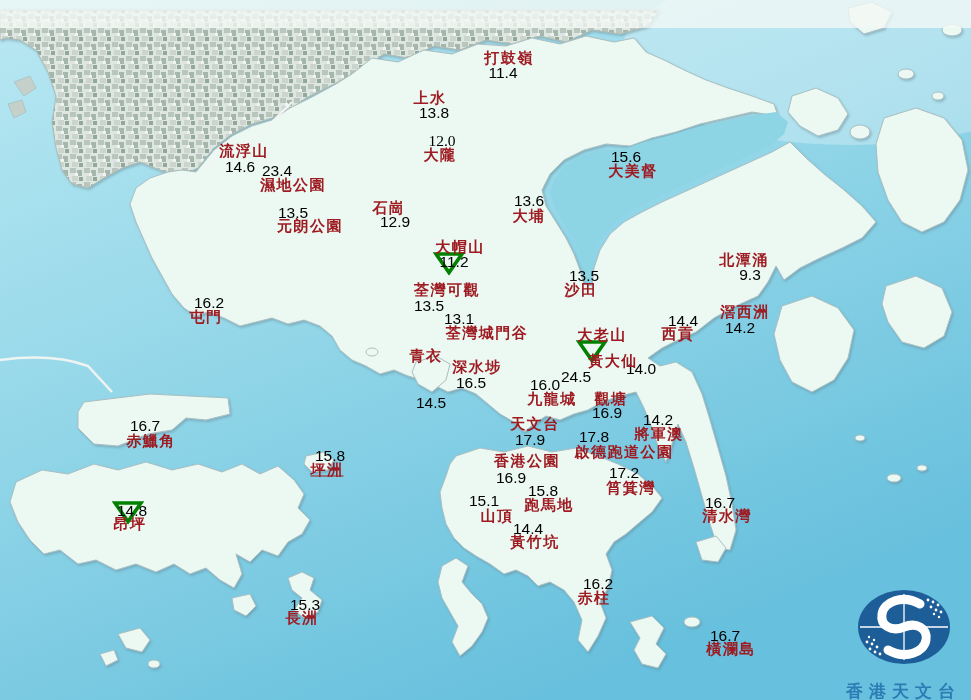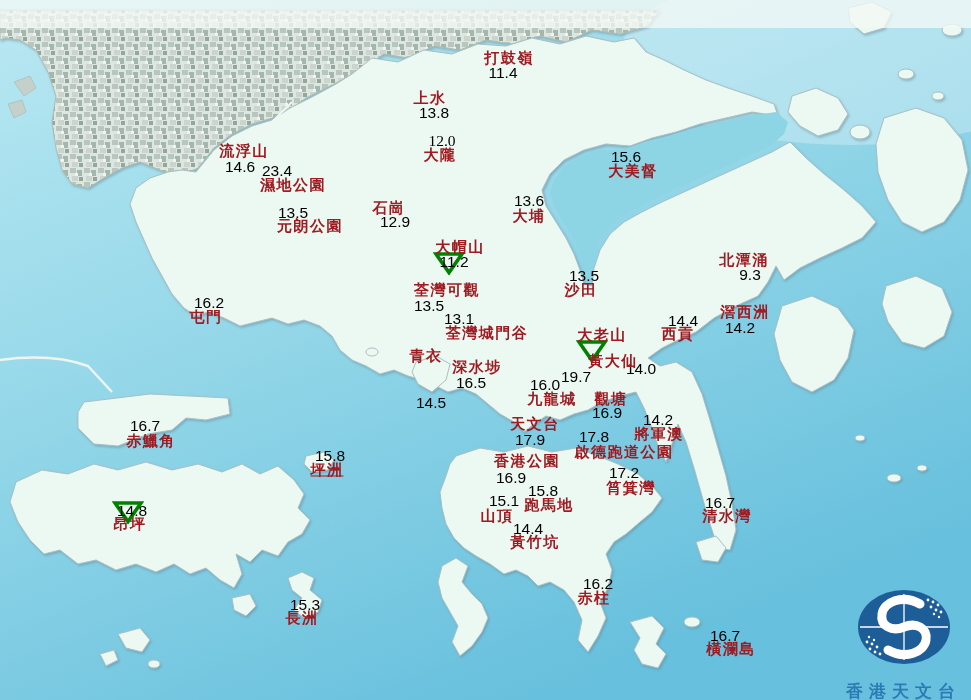--- a/index.html
+++ b/index.html
@@ -186,39 +186,39 @@
           <polygon points="3,3.5 29,3.5 16,22" fill="none" stroke="#008200" stroke-width="3.6"></polygon>
         </svg></div>
       <div class="val" style="left: 595px; top: 369px; margin-left: 46px;">14.0</div>
       <div class="name" style="left: 602px; top: 335px;">大老山</div>
       <div class="val" style="left: 209px; top: 303px;">16.2</div>
       <div class="name" style="left: 206px; top: 317px;">屯門</div>
       <div class="val" style="left: 431px; top: 371px; margin-top: 32px;">14.5</div>
       <div class="name" style="left: 426px; top: 356px;">青衣</div>
       <div class="val" style="left: 471px; top: 383px;">16.5</div>
       <div class="name" style="left: 477px; top: 367px;">深水埗</div>
-      <div class="val" style="left: 576px; top: 377px;">19.7</div>
+      <div class="val" style="left: 576px; top: 377px;">24.5</div>
       <div class="name" style="left: 585px; top: 361px; margin-left: 28px;">黃大仙</div>
       <div class="val" style="left: 545px; top: 385px;">16.0</div>
       <div class="name" style="left: 552px; top: 399px;">九龍城</div>
       <div class="val" style="left: 607px; top: 413px;">16.9</div>
       <div class="name" style="left: 611px; top: 399px;">觀塘</div>
       <div class="val" style="left: 530px; top: 440px;">17.9</div>
       <div class="name" style="left: 535px; top: 424px;">天文台</div>
       <div class="val" style="left: 658px; top: 420px;">14.2</div>
       <div class="name" style="left: 659px; top: 434px;">將軍澳</div>
       <div class="val" style="left: 594px; top: 437px;">17.8</div>
       <div class="name" style="left: 624px; top: 452px;">啟德跑道公園</div>
       <div class="val" style="left: 511px; top: 478px;">16.9</div>
       <div class="name" style="left: 527px; top: 461px;">香港公園</div>
       <div class="val" style="left: 624px; top: 473px;">17.2</div>
       <div class="name" style="left: 631px; top: 488px;">筲箕灣</div>
       <div class="val" style="left: 543px; top: 491px;">15.8</div>
       <div class="name" style="left: 549px; top: 505px;">跑馬地</div>
-      <div class="val" style="left: 504px; top: 501px;">15.1</div>
+      <div class="val" style="left: 484px; top: 501px;">15.1</div>
       <div class="name" style="left: 497px; top: 516px;">山頂</div>
       <div class="val" style="left: 528px; top: 529px;">14.4</div>
       <div class="name" style="left: 535px; top: 542px;">黃竹坑</div>
       <div class="val" style="left: 720px; top: 503px;">16.7</div>
       <div class="name" style="left: 727px; top: 516px;">清水灣</div>
       <div class="val" style="left: 145px; top: 426px;">16.7</div>
       <div class="name" style="left: 151px; top: 441px;">赤鱲角</div>
       <div class="val" style="left: 330px; top: 456px;">15.8</div>
       <div class="name" style="left: 327px; top: 470px; text-decoration: underline;">坪洲</div>
       <div class="marker" style="left: 128px; top: 512px;"><svg width="32" height="25" viewBox="0 0 32 25">

